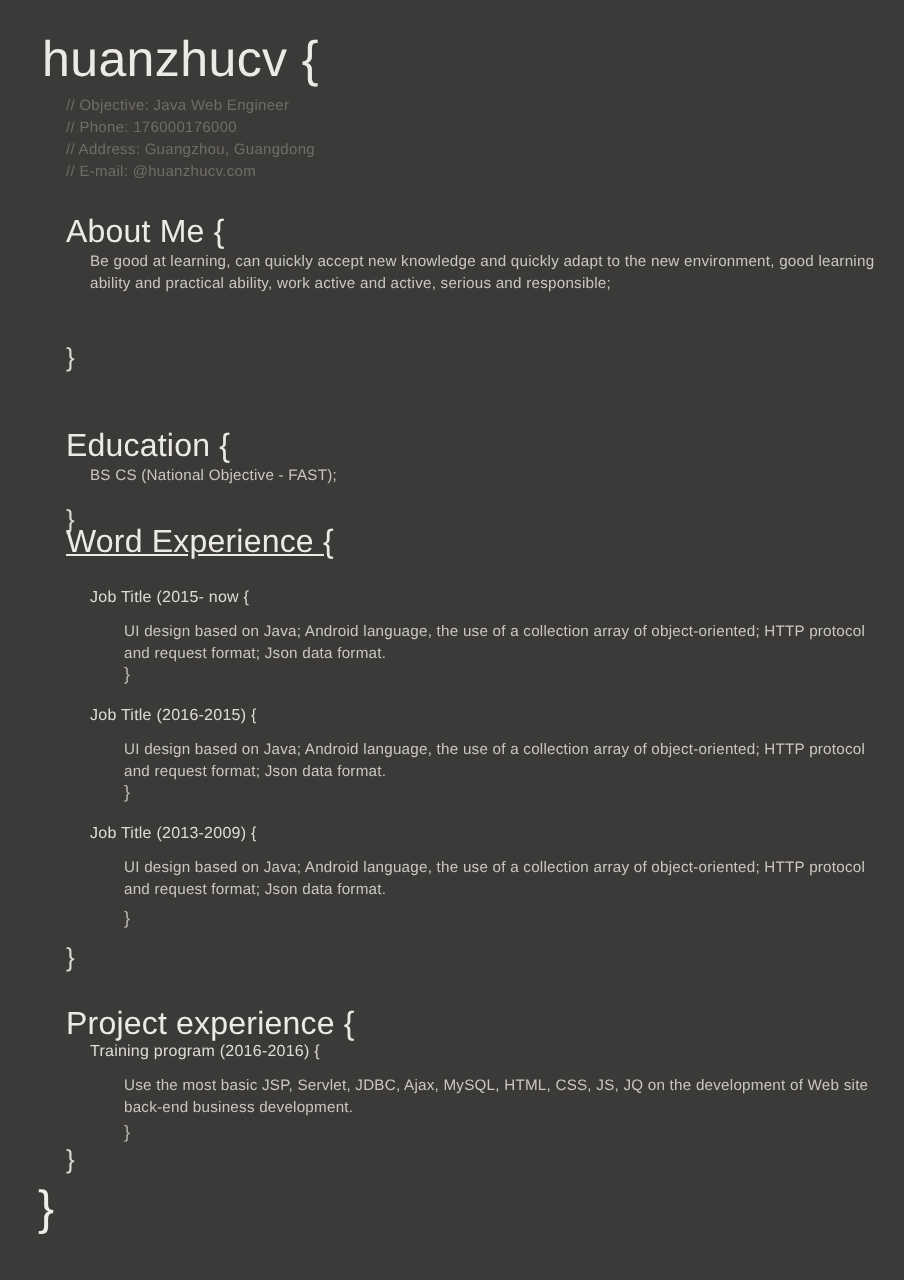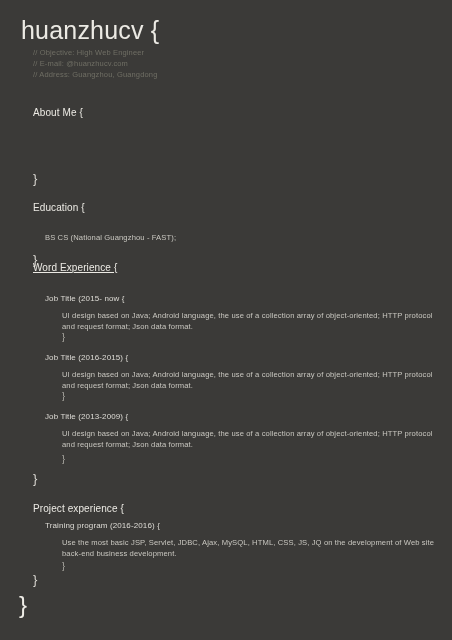--- a/index.html
+++ b/index.html
@@ -41,21 +41,21 @@
   .meta-line {
     font-size: 7.5px;
     line-height: 11px;
     color: #6f6e64;
     letter-spacing: 0.15px;
     white-space: nowrap;
   }
   .section-title {
     position: absolute;
     left: 33px;
-    font-size: 10px;
+    font-size: 16px;
     font-weight: 400;
     color: #eceae4;
     letter-spacing: 0.1px;
     line-height: 1.2;
   }
   .body-text {
     position: absolute;
     font-size: 7.6px;
     line-height: 11px;
     color: #c9c7c0;
@@ -89,30 +89,32 @@
   }
 </style>
 </head>
 <body>
 
 <div class="page">
 
   <div class="cv-title">huanzhucv {</div>
 
   <div class="meta-block">
-    <div class="meta-line">// Objective: High Web Engineer</div>
+    <div class="meta-line">// Objective: Java Web Engineer</div>
+    <div class="meta-line">// Phone: 176000176000</div>
+    <div class="meta-line">// Address: Guangzhou, Guangdong</div>
     <div class="meta-line">// E-mail: @huanzhucv.com</div>
-    <div class="meta-line">// Address: Guangzhou, Guangdong</div>
   </div>
 
   <div class="section-title" style="top:107px;">About Me {</div>
+  <div class="body-text" style="left:45px; top:125px; width:396px;">Be good at learning, can quickly accept new knowledge and quickly adapt to the new environment, good learning ability and practical ability, work active and active, serious and responsible;</div>
   <div class="brace" style="left:33px; top:172px;">}</div>
 
-  <div class="section-title" style="top:202px;text-align:right;">Education {</div>
-  <div class="body-text" style="left:45px; top:232px; width:396px;">BS CS (National Guangzhou - FAST);</div>
+  <div class="section-title" style="top:214px;text-align:right;">Education {</div>
+  <div class="body-text" style="left:45px; top:232px; width:396px;">BS CS (National Objective - FAST);</div>
   <div class="brace" style="left:33px; top:253px;">}</div>
 
   <div class="section-title" style="top:262px;text-decoration:underline;">Word Experience {</div>
 
   <div class="sub-title" style="left:45px; top:294px;">Job Title (2015- now {</div>
   <div class="body-text" style="left:62px; top:310px; width:375px;">UI design based on Java; Android language, the use of a collection array of object-oriented; HTTP protocol and request format; Json data format.</div>
   <div class="brace-sm" style="left:62px; top:333px;">}</div>
 
   <div class="sub-title" style="left:45px; top:353px;">Job Title (2016-2015) {</div>
   <div class="body-text" style="left:62px; top:369px; width:375px;">UI design based on Java; Android language, the use of a collection array of object-oriented; HTTP protocol and request format; Json data format.</div>

